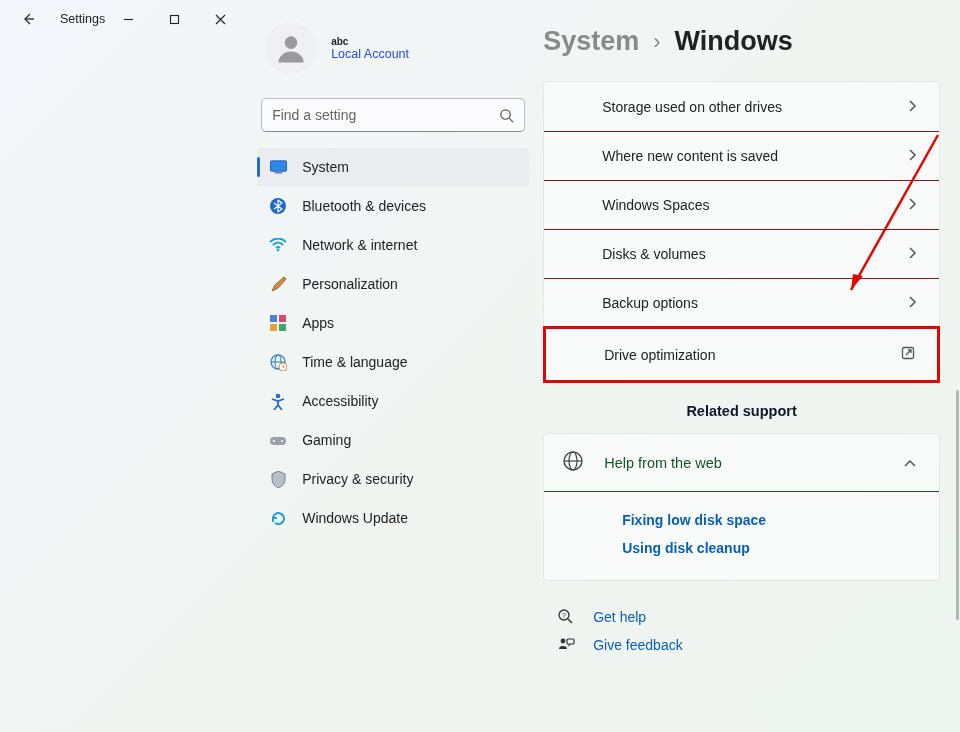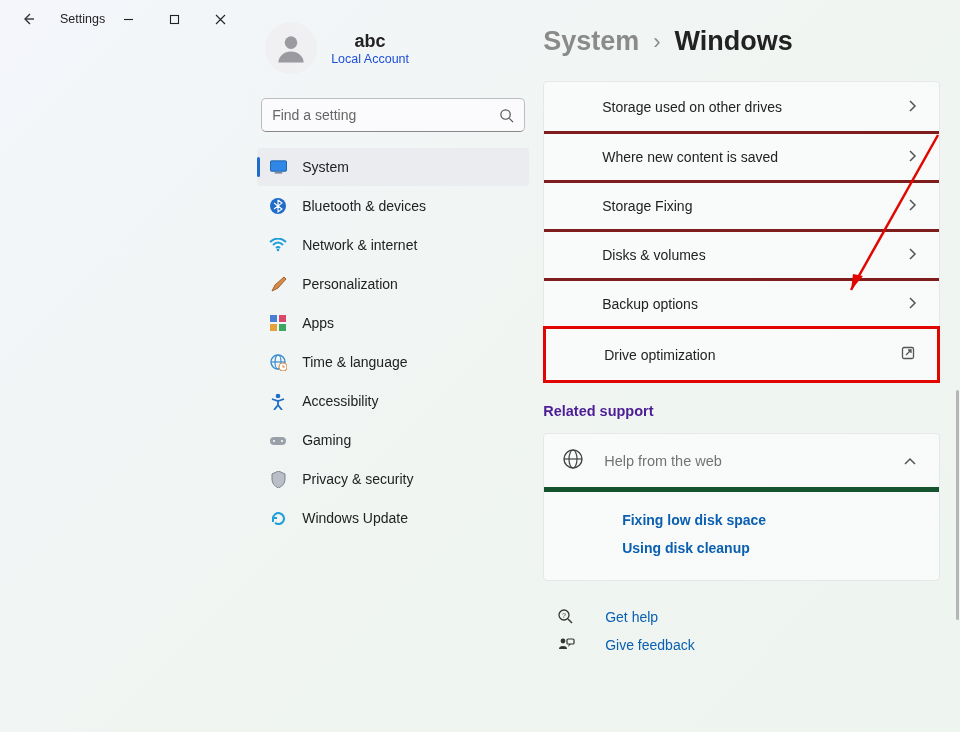--- a/index.html
+++ b/index.html
@@ -22,21 +22,21 @@
   .titlebar-left { display: flex; align-items: center; gap: 16px; }
   .back-btn { width: 32px; height: 32px; display: flex; align-items: center; justify-content: center; cursor: pointer; border-radius: 4px;}
   .app-title { font-size: 12.5px; color: #222; }
   .win-btns { display: flex; }
   .win-btn { width: 46px; height: 32px; display: flex; align-items: center; justify-content: center; cursor: pointer; }
   .content { flex: 1; display: flex; overflow: hidden; }
   .sidebar { width: 300px; padding: 10px 14px 14px 14px; display: flex; flex-direction: column; gap: 6px; }
   .user-block { display: flex; align-items: center; gap: 14px; padding: 12px 8px; }
   .avatar { width: 52px; height: 52px; border-radius: 50%; background: #f0f0f2; display: flex; align-items: center; justify-content: center; }
   .avatar svg { width: 36px; height: 36px; }
-  .user-name { font-size: 18px; font-weight: 600; color: #222; text-align: center;}
+  .user-name { font-size: 10px; font-weight: 600; color: #222;}
   .user-sub { font-size: 12.5px; color: #1d4ed8; }
   .search-wrap {
     margin: 6px 4px 10px 4px;
     border: 1px solid #bdbdbd;
     border-bottom: 1.5px solid #888;
     border-radius: 5px;
     background: #fbfbfd;
     display: flex; align-items: center;
     height: 34px;
     padding: 0 10px;
@@ -66,43 +66,43 @@
   .main { flex: 1; padding: 18px 20px 20px 0; overflow-y: auto; position: relative;}
   .breadcrumb { display: flex; align-items: center; gap: 14px; margin: 8px 0 24px 0;}
   .bc-parent { font-size: 27px; font-weight: 600; color: #8a8a8a;}
   .bc-sep { font-size: 22px; color: #8a8a8a; }
   .bc-current { font-size: 27px; font-weight: 600; color: #222;}
   .panel-list { border: 1px solid #e7e7e9; border-radius: 4px; background: rgba(255,255,255,0.55); margin-bottom: 20px;}
   .panel-row {
     display: flex; align-items: center; justify-content: space-between;
     padding: 0 22px 0 58px;
     height: 49px;
-    border-top: 3px solid #7f1d1d;
+    border-top: 1px solid #7f1d1d;
     cursor: pointer;
     font-size: 14px;
     color: #222;
   }
   .panel-row:first-child { border-top: none; text-align: right;}
   .panel-row.highlight {
      border: 3px solid #e10600; height: 57px;
      margin: -1px;
      position: relative; z-index: 2;
   }
   .chev { color: #555; }
-  .section-title { font-size: 14.5px; font-weight: 600; color: #4c1d95; margin: 4px 0 14px 0;}
+  .section-title { font-size: 14.5px; font-weight: 600; color: #0f172a; margin: 4px 0 14px 0; text-align: center;}
   .help-card { border: 1px solid #e7e7e9; border-radius: 4px; background: rgba(255,255,255,0.55); margin-bottom: 22px;}
   .help-head {
     display: flex; align-items: center; gap: 20px;
     padding: 0 22px 0 18px; height: 58px; cursor: pointer;
-    font-size: 14.5px; color: #737373; border-bottom: 5px solid #14532d;
+    font-size: 14.5px; color: #14532d; border-bottom: 1px solid #14532d;
   }
   .help-head .spacer { flex: 1;}
   .help-body { padding: 14px 22px 18px 78px;}
   .help-link { display: block; color: #0a5fb0; font-size: 14px; text-decoration: none; padding: 6px 0; cursor: pointer; font-weight: bold;}
-  .footer-link { display: flex; align-items: center; gap: 30px; font-size: 14px; color: #0a5fb0; padding: 5px 0 5px 14px; cursor: pointer;}
+  .footer-link { display: flex; align-items: center; gap: 18px; font-size: 14px; color: #0a5fb0; padding: 5px 0 5px 14px; cursor: pointer;}
   .footer-link .ficon { width: 18px; height: 18px; color: #333;}
   .arrow-anno { position: absolute; pointer-events: none; }
   .scrollbar-fake {
     position: absolute; right: 1px; top: 390px; width: 3px; height: 230px;
     background: #b6b6b8; border-radius: 2px;
   }
 </style>
 </head>
 <body>
 
@@ -278,21 +278,21 @@
               </svg>
           </span>
         </div>
         <div class="panel-row">
           <span>Where new content is saved</span>
           <span class="chev"><svg width="10" height="12" viewBox="0 0 10 12">
                 <path d="M3 1 L8 6 L3 11" fill="none" stroke="#555" stroke-width="1.5"></path>
               </svg></span>
         </div>
         <div class="panel-row">
-          <span>Storage Fixing</span>
+          <span>Windows Spaces</span>
           <span class="chev"><svg width="10" height="12" viewBox="0 0 10 12">
                 <path d="M3 1 L8 6 L3 11" fill="none" stroke="#555" stroke-width="1.5"></path>
               </svg></span>
         </div>
         <div class="panel-row">
           <span>Disks &amp; volumes</span>
           <span class="chev"><svg width="10" height="12" viewBox="0 0 10 12">
                 <path d="M3 1 L8 6 L3 11" fill="none" stroke="#555" stroke-width="1.5"></path>
               </svg></span>
         </div>

